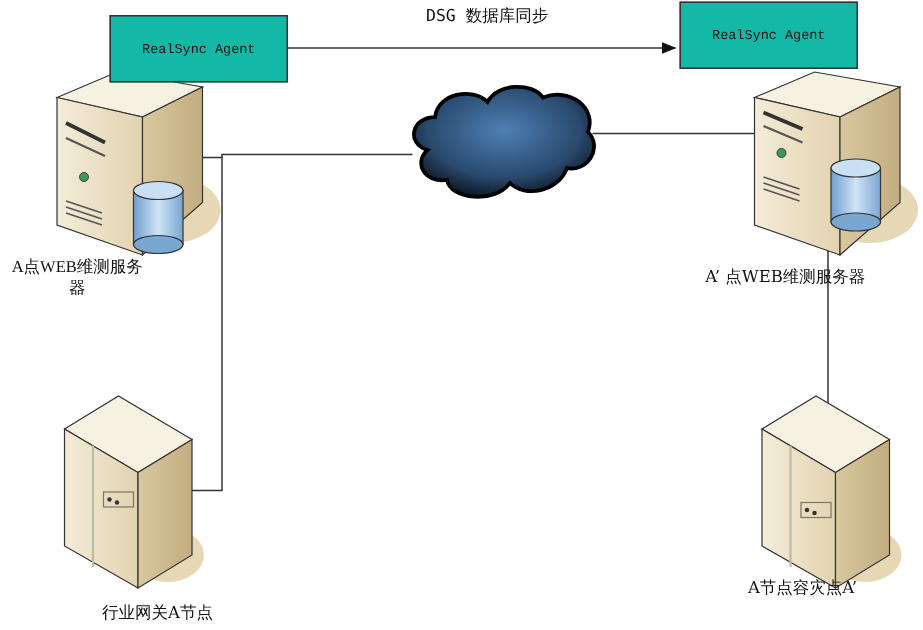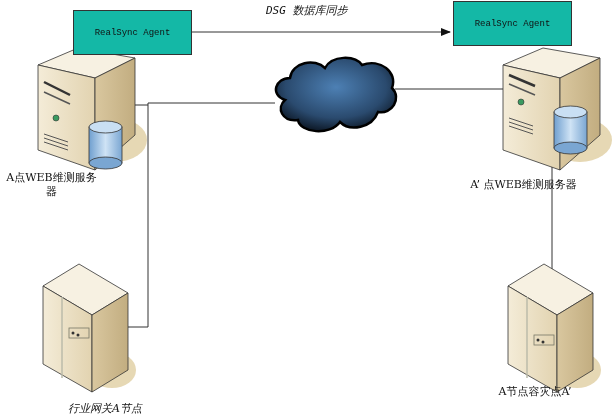--- a/index.html
+++ b/index.html
@@ -106,18 +106,18 @@
   </g>
 </svg>
 
 <div class="agent-box" style="left:73px; top:10px; width:119px; height:45px;">
   <span>RealSync Agent</span>
 </div>
 <div class="agent-box" style="left:453px; top:1px; width:119px; height:45px;">
   <span>RealSync Agent</span>
 </div>
 
-<div class="sync-label" style="left:266px; top:3px;font-style:italic;">DSG 数据库同步</div>
+<div class="sync-label" style="left:284px; top:3px;">DSG 数据库同步</div>
 
-<div class="label" style="left:4px; top:171px; width:95px;">A点WEB维测服务器</div>
+<div class="label" style="left:4px; top:171px; width:95px;font-family:Liberation Serif, serif;">A点WEB维测服务器</div>
 <div class="label" style="left:456px; top:178px; width:135px;">A’ 点WEB维测服务器</div>
-<div class="label" style="left:50px; top:402px; width:110px;font-style:italic;">行业网关A节点</div>
+<div class="label" style="left:50px; top:402px; width:110px;">行业网关A节点</div>
 <div class="label" style="left:480px; top:385px; width:110px;">A节点容灾点A’</div>
 
 </body></html>

